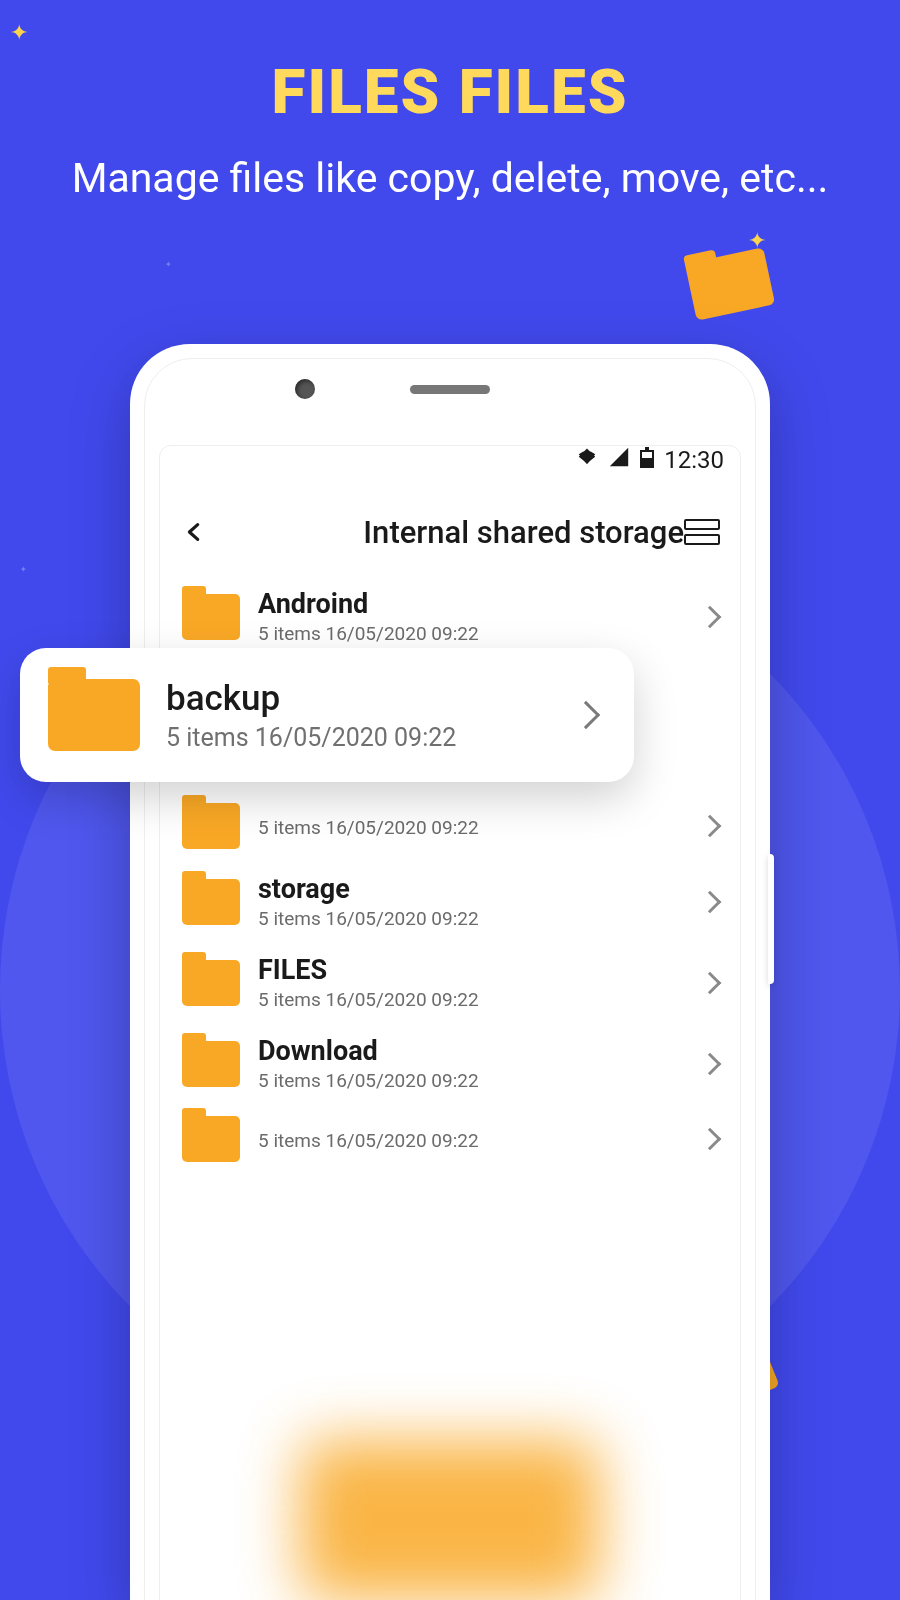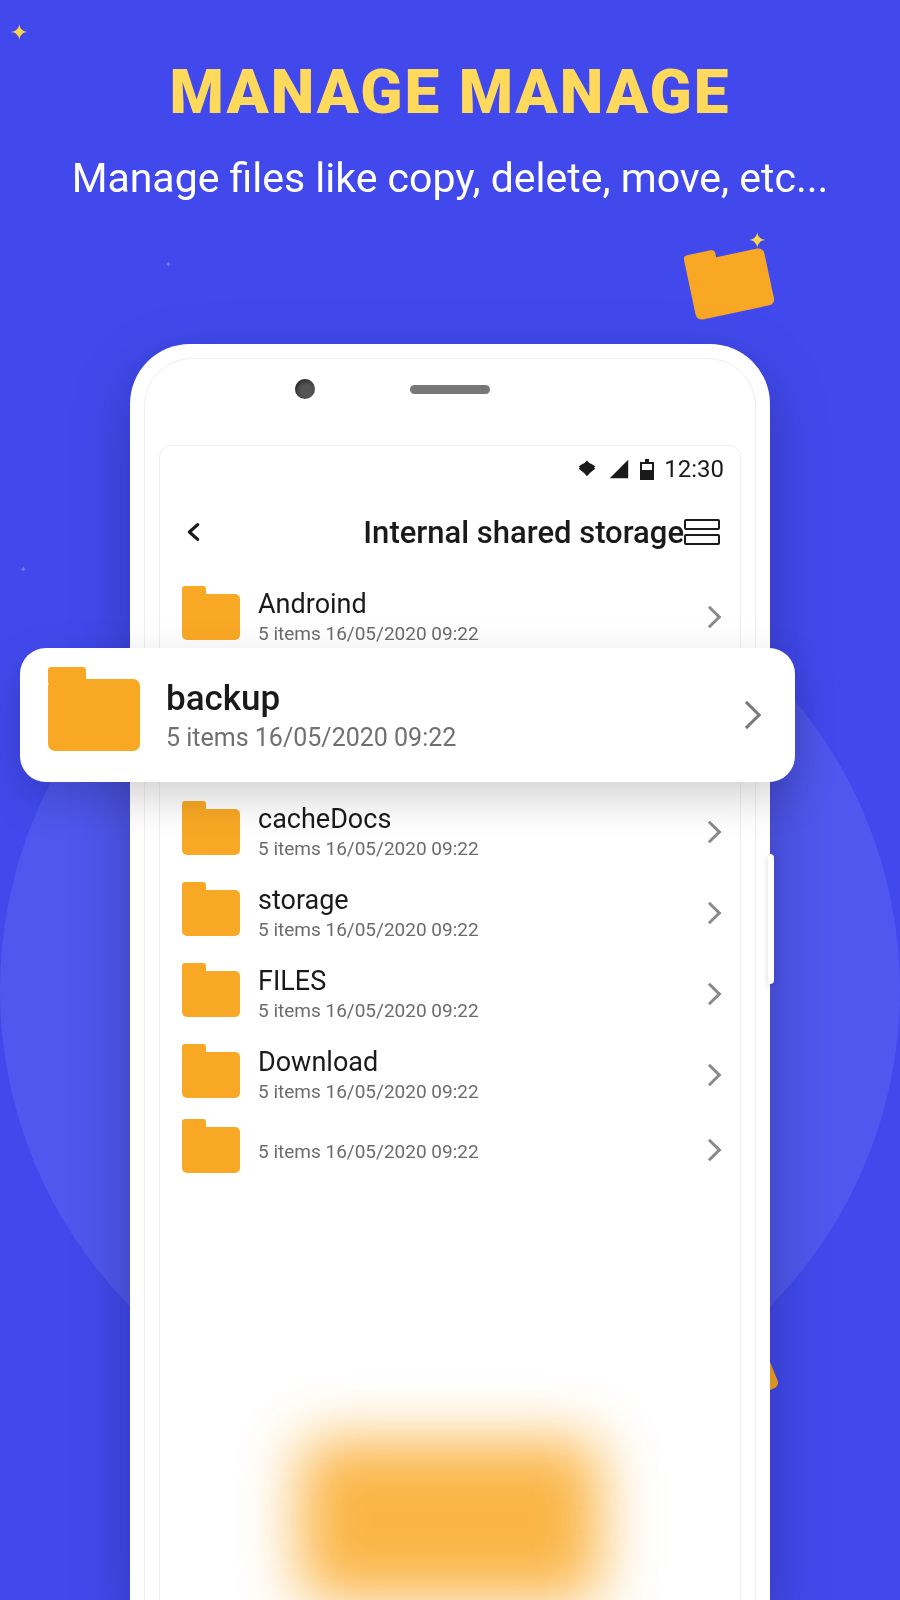--- a/index.html
+++ b/index.html
@@ -138,21 +138,21 @@
   left: 14px;
   right: 14px;
   bottom: 0;
   background: #fff;
   border-radius: 12px 12px 0 0;
   border: 1px solid #eee;
 }
 .status-bar {
   height: 46px;
   display: flex;
-  align-items: center;
+  align-items: flex-start;
   justify-content: flex-end;
   gap: 10px;
   padding: 0 16px;
   font-size: 24px;
   color: #1a1a1a;
 }
 .wifi-icon, .signal-icon { width: 22px; height: 22px; }
 .battery-icon { width: 14px; height: 22px; display:flex; align-items:flex-end;}
 .battery-icon .bbody { width:14px; height:18px; border:2px solid #1a1a1a; position:relative;}
 .battery-icon .bbody::before { content:""; position:absolute; top:-5px; left:3px; width:4px; height:3px; background:#1a1a1a;}
@@ -214,39 +214,39 @@
   left: 0;
   width: 24px;
   height: 12px;
   background: #f9a825;
   border-radius: 3px 3px 0 0;
 }
 .file-info { flex: 1; min-width: 0; }
 .file-name {
   font-size: 27px;
   color: #1a1a1a;
-  font-weight: 400;
+  font-weight: 700;
 }
 .file-meta {
   font-size: 19px;
   color: #6b6b6b;
   margin-top: 2px;
 }
 .chevron {
   width: 16px;
   height: 16px;
   border-right: 3px solid #8a8a8a;
   border-bottom: 3px solid #8a8a8a;
   transform: rotate(-45deg);
   flex-shrink: 0;
 }
 .highlight-card {
   position: absolute;
   left: 20px;
-  width: 775px;
+  width: 614px;
   top: 648px;
   height: 134px;
   background: #fff;
   border-radius: 26px;
   box-shadow: 0 16px 44px rgba(0,0,0,0.18);
   display: flex;
   align-items: center;
   padding: 0 38px 0 28px;
   gap: 26px;
   z-index: 5;
@@ -285,21 +285,21 @@
 
 <div class="bg-circle"></div>
 <div class="sparkle s1">✦</div>
 <div class="sparkle s2">✦</div>
 <div class="sparkle s3">✦</div>
 <div class="sparkle s4">✦</div>
 <div class="sparkle s5">✦</div>
 <div class="deco-folder f1"></div>
 <div class="deco-folder f2"></div>
 
-<h1 class="promo-title">MANAGE MANAGE</h1>
+<h1 class="promo-title">FILES FILES</h1>
 <p class="promo-sub">Manage files like copy, delete, move, etc...</p>
 
 <div class="phone">
   <div class="side-button"></div>
   <div class="phone-inner">
     <div class="phone-top">
       <div class="camera-dot"></div>
       <div class="speaker"></div>
     </div>
     <div class="screen">
@@ -340,21 +340,20 @@
             <div class="file-meta">5 items 16/05/2020 09:22</div>
           </div>
           <div class="chevron"></div>
         </div>
 
         <div class="row-spacer"></div>
 
         <div class="file-row">
           <div class="folder-icon"></div>
           <div class="file-info">
-            <div class="file-name">cacheDocs</div>
             <div class="file-meta">5 items 16/05/2020 09:22</div>
           </div>
           <div class="chevron"></div>
         </div>
 
         <div class="file-row">
           <div class="folder-icon"></div>
           <div class="file-info">
             <div class="file-name">storage</div>
             <div class="file-meta">5 items 16/05/2020 09:22</div>

